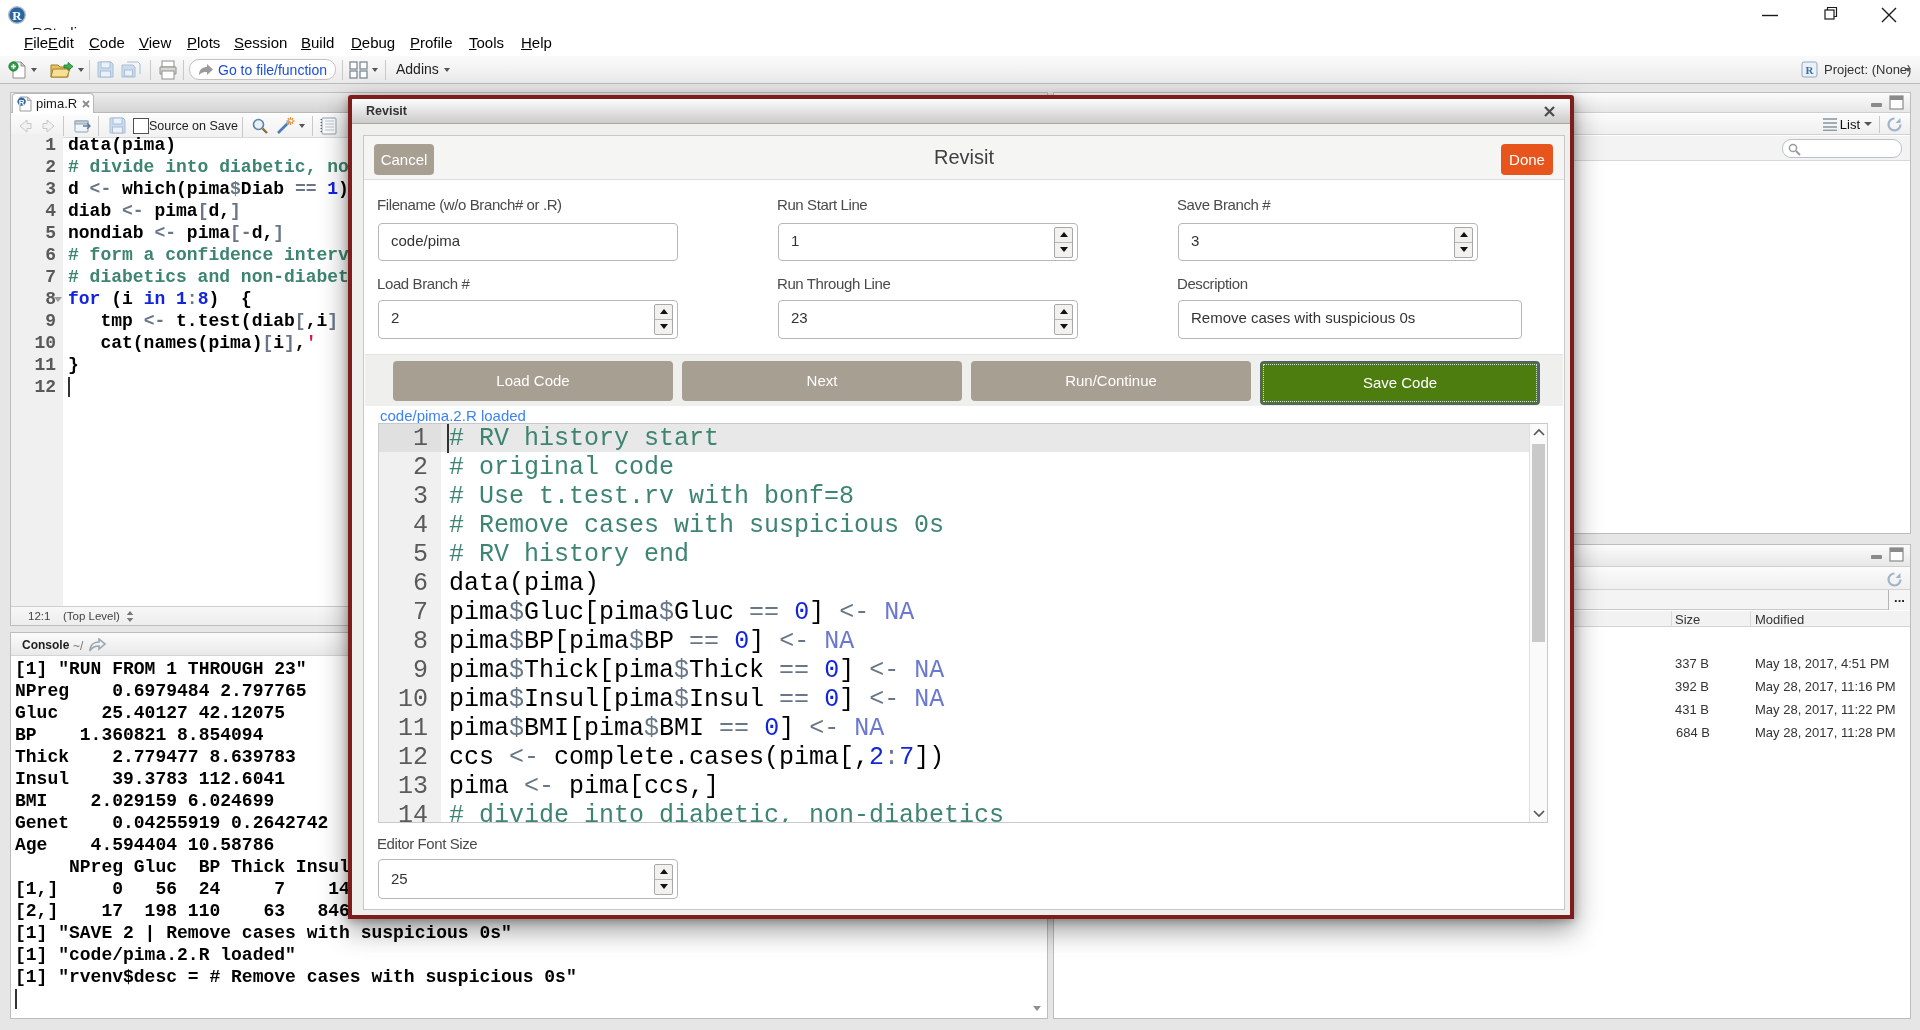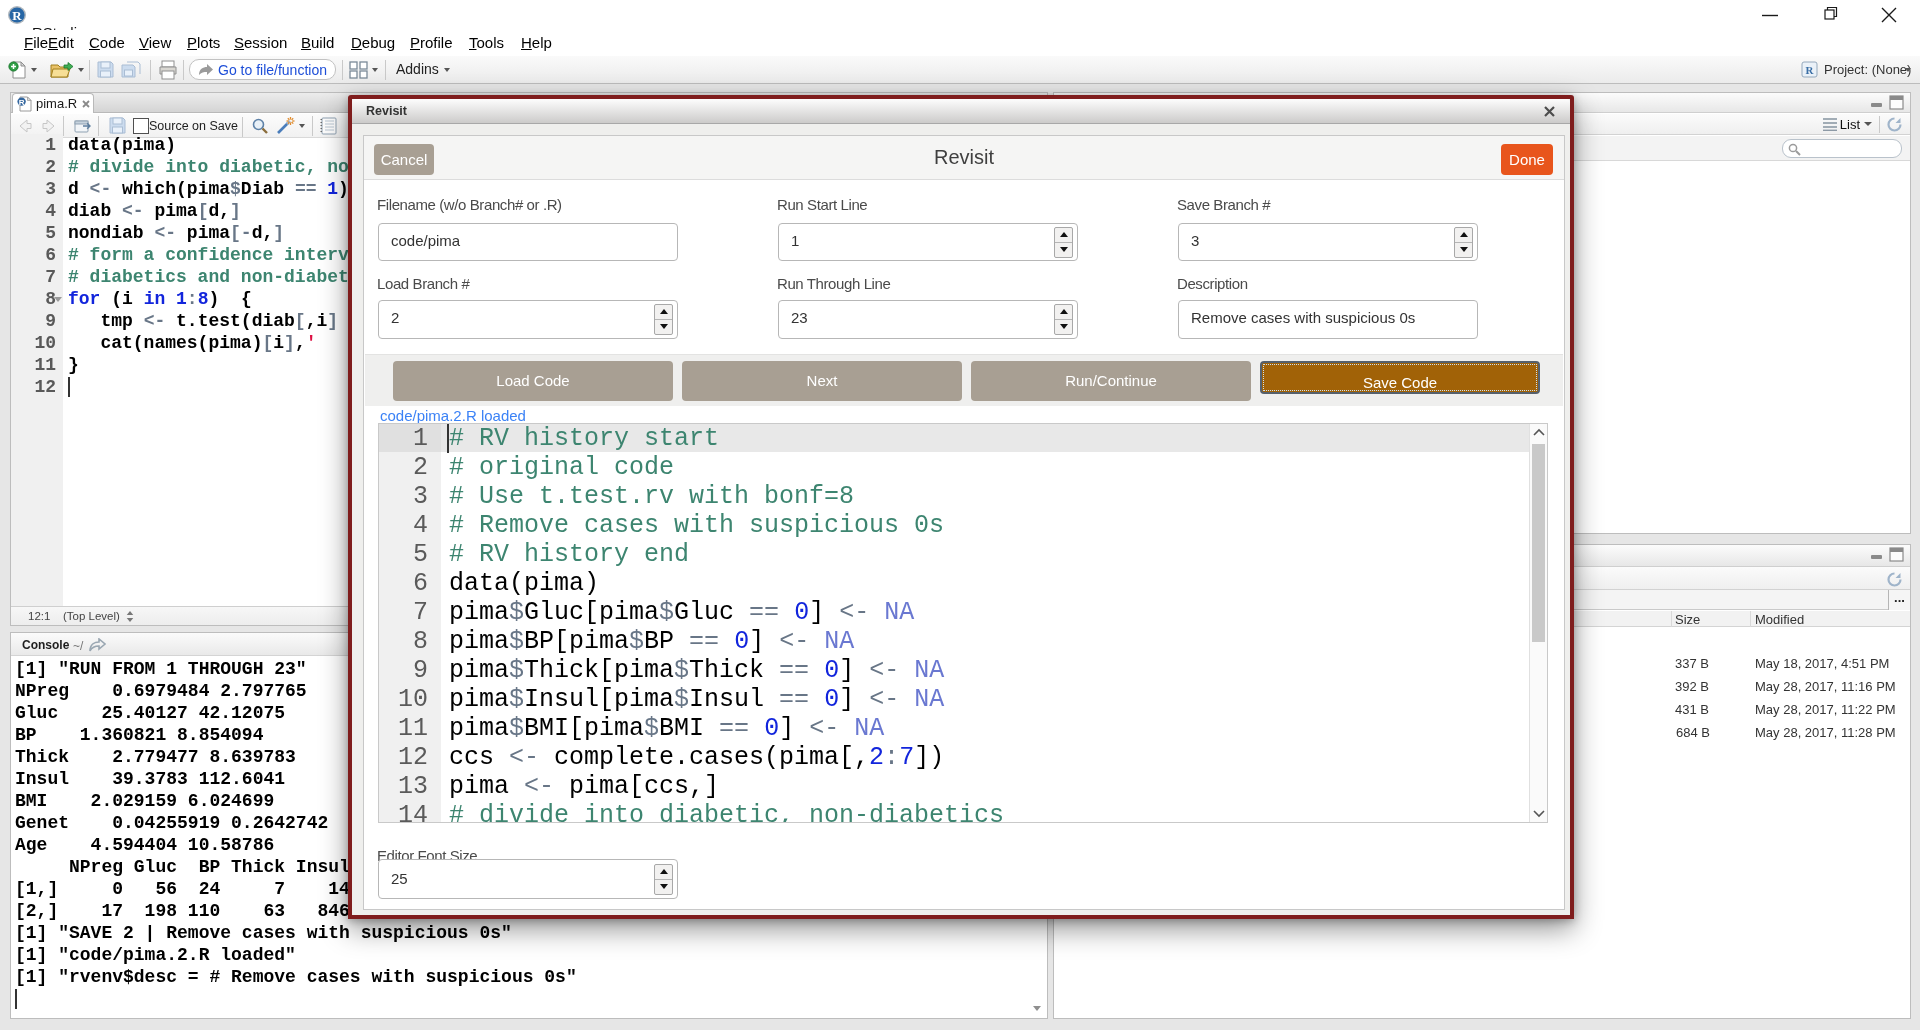--- a/index.html
+++ b/index.html
@@ -444,29 +444,29 @@
         </div>
     <div class="glabel" style="left:413px;top:139px;">Run Through Line</div>
     <div class="ginput" style="left:414px;top:164px;width:300px;height:39px;">
           <div class="gval">23</div>
       <div class="spin">
             <div class="up"></div>
             <div class="dn"></div>
           </div>
         </div>
     <div class="glabel" style="left:813px;top:139px;">Description</div>
-    <div class="ginput" style="left:814px;top:164px;width:300px;height:39px;">
+    <div class="ginput" style="left:814px;top:164px;width:344px;height:39px;">
           <div class="gval">Remove cases with suspicious 0s</div>
         </div>
 
     <div class="abs" style="left:1px;top:218px;right:1px;height:52px;background:#efefee;border-top:1px solid #e3e3e2;">
       <div class="gbtn" style="left:28px;top:6px;width:280px;height:40px;line-height:40px;">Load Code</div>
       <div class="gbtn" style="left:317px;top:6px;width:280px;height:40px;line-height:40px;">Next</div>
       <div class="gbtn" style="left:606px;top:6px;width:280px;height:40px;line-height:40px;">Run/Continue</div>
-      <div class="gbtn" style="left:895px;top:6px;width:280px;height:33px;line-height:40px;background:#a16207;border:2px solid #55606c;outline:1px dotted #cde0f0;outline-offset:-4px;">Save Code</div>
+      <div class="gbtn" style="left:895px;top:6px;width:280px;height:44px;line-height:40px;background:#4d7c0f;border:2px solid #55606c;outline:1px dotted #cde0f0;outline-offset:-4px;">Save Code</div>
     </div>
     <div class="abs" style="left:16px;top:271px;font-size:15px;color:#3b82f6;">code/pima.2.R loaded</div>
 
     <div id="acewrap">
       <div class="abs" style="left:62px;top:0;right:18px;height:28px;background:#e8e8e8;"></div>
       <div id="acegutter">
         <div class="abs" style="left:0;top:0;width:62px;height:28px;background:#e0e0e0;"></div>
         <div class="ln" style="top:0px">1</div>
         <div class="ln" style="top:29px">2</div>
         <div class="ln" style="top:58px">3</div>
@@ -502,21 +502,21 @@
         <svg class="abs" style="left:3px;top:4px" width="12" height="8" viewBox="0 0 12 8">
               <path d="M1 7 L6 2 L11 7" fill="none" stroke="#555" stroke-width="1.6"></path>
             </svg>
         <div class="abs" style="left:2px;top:20px;width:13px;height:198px;background:#c9c9c9;"></div>
         <svg class="abs" style="left:3px;bottom:4px" width="12" height="8" viewBox="0 0 12 8">
               <path d="M1 1 L6 6 L11 1" fill="none" stroke="#555" stroke-width="1.6"></path>
             </svg>
       </div>
     </div>
 
-    <div class="glabel" style="left:13px;top:699px;margin-top:12px;">Editor Font Size</div>
+    <div class="glabel" style="left:13px;top:699px;">Editor Font Size</div>
     <div class="ginput" style="left:14px;top:723px;width:300px;height:40px;">
           <div class="gval" style="top:10px;">25</div>
       <div class="spin" style="top:4px;height:31px;">
             <div class="up"></div>
             <div class="dn"></div>
           </div>
         </div>
   </div>
 </div>
 

